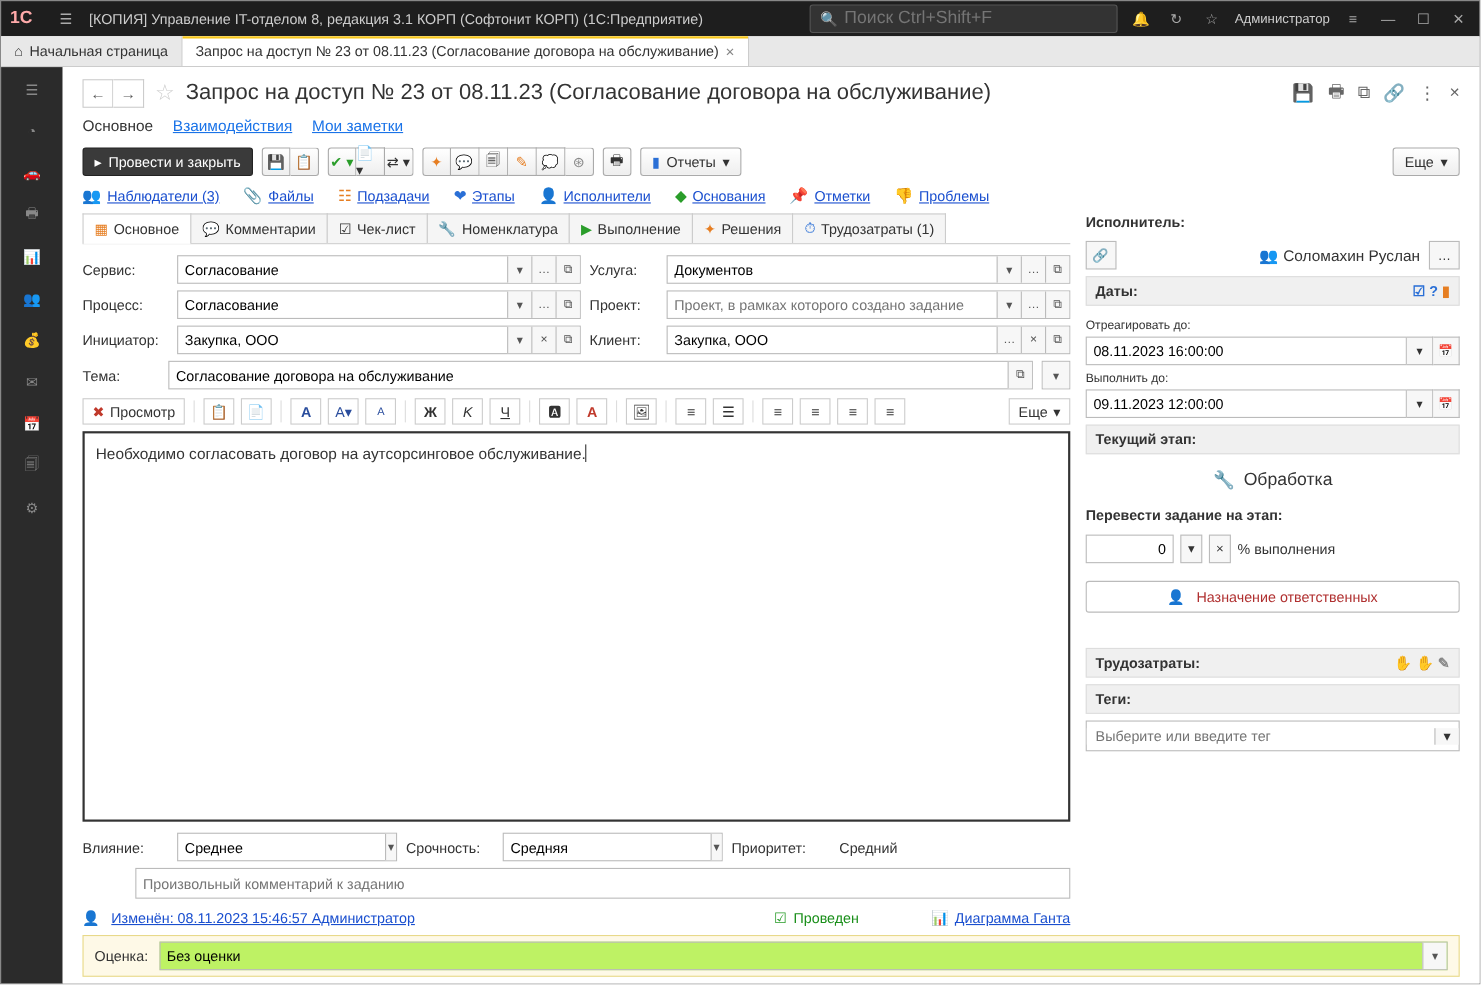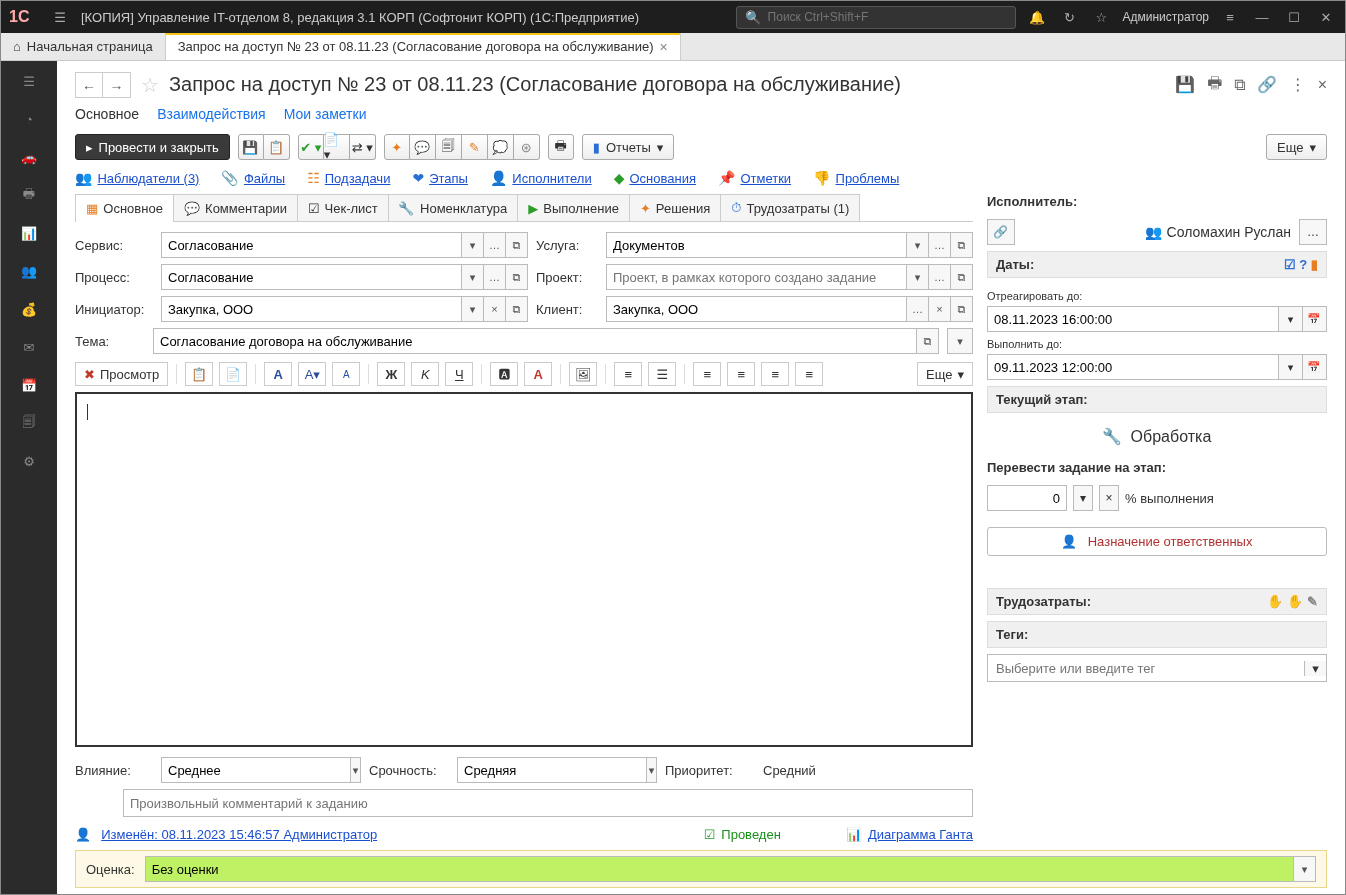--- a/index.html
+++ b/index.html
@@ -7,21 +7,21 @@
 
 .app { width: 1346px; height: 895px; border: 1px solid #888; display: flex; flex-direction: column; }
 
 
 .titlebar { background: #1e1e1e; height: 32px; display: flex; align-items: center; color: #ccc; padding: 0 8px; gap: 10px; }
 .titlebar .logo { color: #faa; font-weight: bold; font-size: 16px; width: 30px; }
 .titlebar .hamburger { cursor: pointer; }
 .titlebar .title { flex: 0 0 auto; color: #ccc; font-size: 13px; }
 .titlebar .spacer { flex: 1; }
 .titlebar .search { background: #333; border: 1px solid #555; border-radius: 3px; padding: 3px 8px; width: 280px; display: flex; align-items: center; gap: 6px; color: #888; }
-.titlebar .search input { background: transparent; border: none; color: #eab308; outline: none; flex: 1; font-size: 12px; }
+.titlebar .search input { background: transparent; border: none; color: #eab308; outline: none; flex: 1; font-size: 16px; }
 .titlebar .icon-btn { width: 22px; height: 22px; display: inline-flex; align-items: center; justify-content: center; cursor: pointer; color: #aaa; }
 .titlebar .user { color: #ccc; font-size: 12px; }
 
 
 .tabs-row { background: #e8e8e8; height: 28px; display: flex; align-items: stretch; border-bottom: 1px solid #ccc; }
 .tab-home { display: flex; align-items: center; gap: 6px; padding: 0 12px; background: #e8e8e8; border-right: 1px solid #ccc; font-size: 13px; cursor: pointer; }
 .tab-active { display: flex; align-items: center; gap: 6px; padding: 0 12px; background: #fff; border-right: 1px solid #ccc; font-size: 13px; position: relative; }
 .tab-active::before { content:''; position:absolute; left:0; right:0; top:0; height:2px; background:#f5c518; }
 .tab-close { cursor: pointer; color: #888; font-size: 14px; }
 
@@ -37,21 +37,21 @@
 .nav-btns { display: flex; }
 .small-btn { border: 1px solid #ccc; background: #fff; width: 28px; height: 26px; display: inline-flex; align-items: center; justify-content: center; cursor: pointer; color: #555; font-size: 14px; }
 .small-btn + .small-btn { border-left: none; }
 .star { color: #ccc; font-size: 20px; cursor: pointer; }
 .page-title { font-size: 20px; color: #333; }
 .hdr-right { margin-left: auto; display: flex; gap: 12px; align-items: center; color: #666; }
 .hdr-right .hi { cursor: pointer; font-size: 16px; }
 
 
 .mode-tabs { display: flex; gap: 18px; margin-bottom: 12px; font-size: 14px; }
-.mode-tab { cursor: pointer; color: #1a73e8; }
+.mode-tab { cursor: pointer; color: #1a73e8; text-decoration: underline; }
 .mode-tab.active { color: #333; text-decoration: none; }
 
 
 .toolbar { display: flex; align-items: center; gap: 8px; margin-bottom: 10px; flex-wrap: wrap; }
 .btn { border: 1px solid #aaa; background: linear-gradient(#fff,#eee); padding: 4px 10px; border-radius: 3px; display: inline-flex; align-items: center; gap: 6px; cursor: pointer; font-size: 13px; height: 26px; }
 .btn.primary { background: #3a3a3a; color: #fff; border-color: #222; }
 .tb-ico { width: 26px; padding: 0; justify-content: center; }
 .tb-group { display: flex; }
 .tb-group .btn { border-radius: 0; }
 .tb-group .btn:first-child { border-radius: 3px 0 0 3px; }
@@ -412,21 +412,21 @@
             <div class="rt-btn">☰</div>
             <span class="rt-sep"></span>
             <div class="rt-btn">≡</div>
             <div class="rt-btn">≡</div>
             <div class="rt-btn">≡</div>
             <div class="rt-btn">≡</div>
             <div class="rt-text-btn right2"><span>Еще</span> ▾</div>
           </div>
 
           <div class="editor">
-            <span style="border-left:1px solid #333;"></span>
+            <span>Необходимо согласовать договор на аутсорсинговое обслуживание.</span><span style="border-left:1px solid #333;"></span>
           </div>
 
           <div class="bottom-row">
             <label>Влияние:</label>
             <div class="fld">
                 <input value="Среднее" style="">
                 <div class="fbtn">▾</div>
               </div>
             <label>Срочность:</label>
             <div class="fld">

